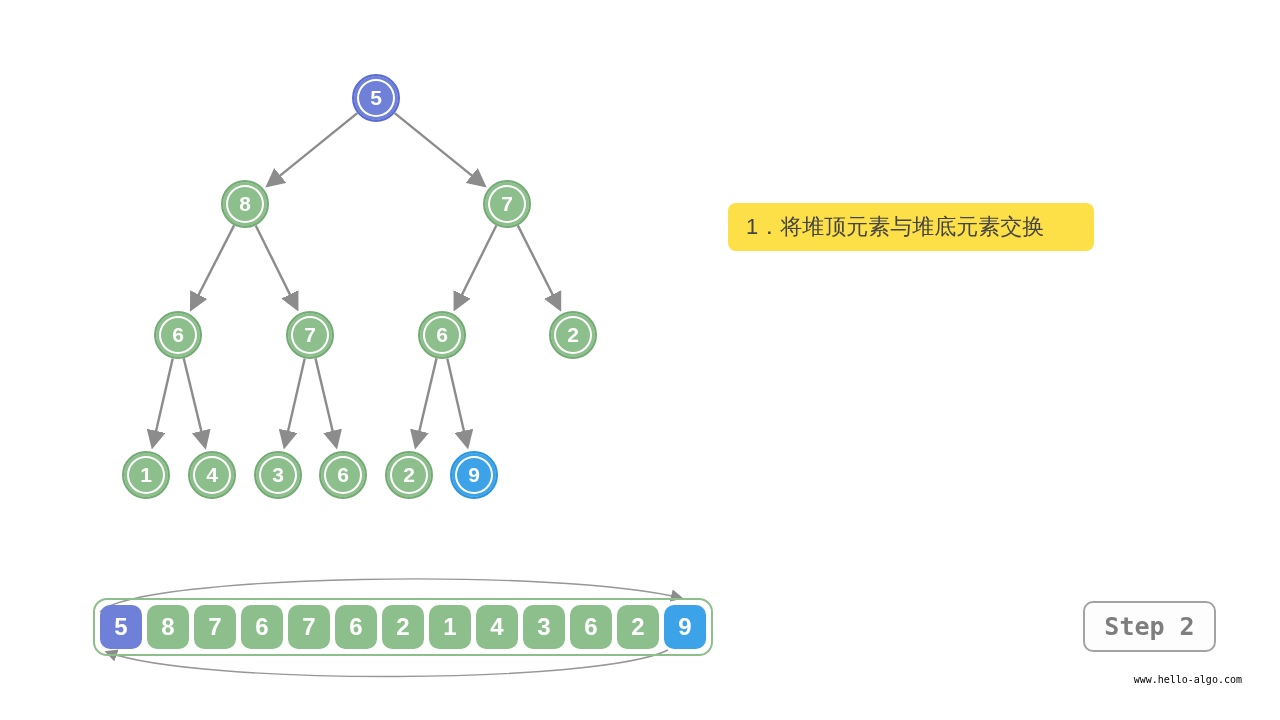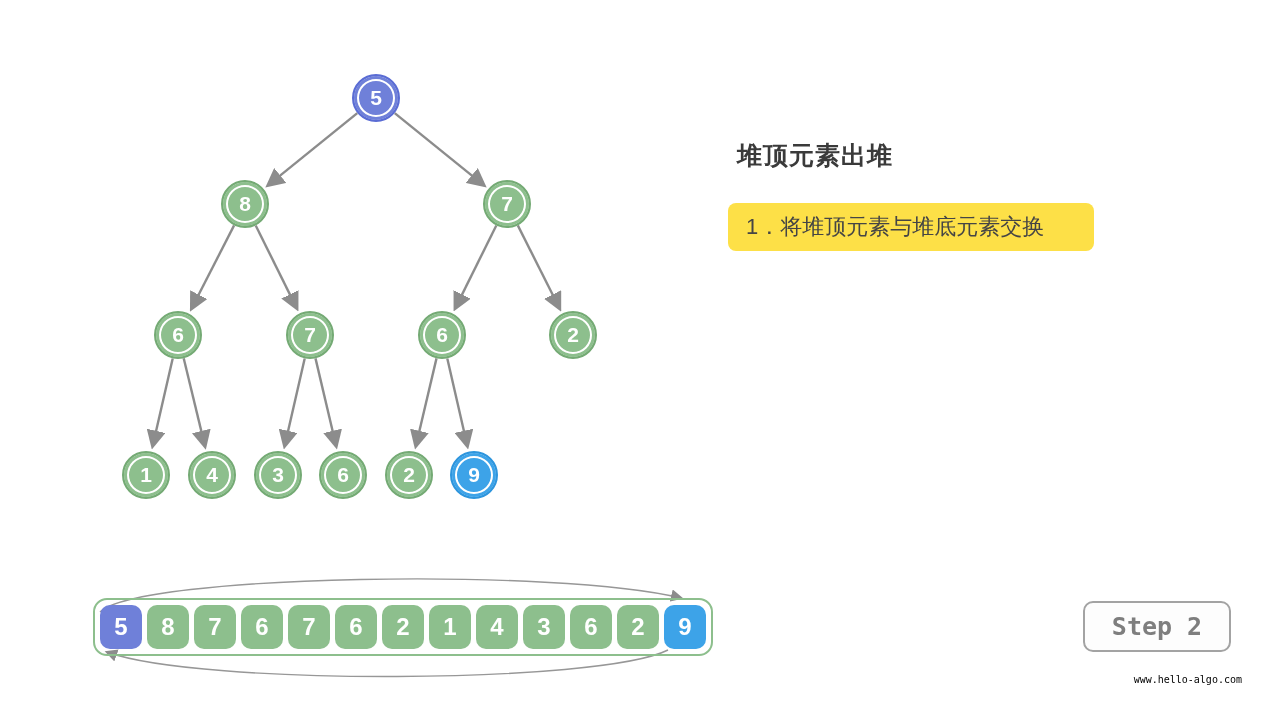--- a/index.html
+++ b/index.html
@@ -86,21 +86,21 @@
     font-size: 24px;
   }
   .cell.green  { background: #8dbf8d; }
   .cell.purple { background: #6f80d9; }
   .cell.blue   { background: #3da3e8; }
 
   
   .step-badge {
     position: absolute;
     left: 1083px; top: 601px;
-    width: 148px; height: 51px;
+    width: 133px; height: 51px;
     background: #fdfdfd;
     border: 2px solid #a3a3a3;
     border-radius: 10px;
     display: flex; align-items: center; justify-content: center;
     font-family: "DejaVu Sans Mono", "Liberation Mono", monospace;
     font-weight: bold;
     font-size: 25px;
     color: #7e7e7e;
   }
   .watermark {
@@ -174,21 +174,20 @@
   <div class="node green" style="left:319px; top:451px;">
       <span>6</span>
     </div>
   <div class="node green" style="left:385px; top:451px;">
       <span>2</span>
     </div>
   <div class="node blue" style="left:450px; top:451px;">
       <span>9</span>
     </div>
 
-  <div class="panel-title">堆顶元素出堆</div>
   <div class="step-note">1．将堆顶元素与堆底元素交换</div>
 
   <svg class="layer" style="left:80px; top:568px;" width="660" height="130" viewBox="0 0 660 130">
     <g fill="none" stroke="#979797" stroke-width="1.4">
       <path d="M 20 44 C 60 6, 480 0, 601 30" marker-end="url(#arrow-sm2)"></path>
       <path d="M 588 82 C 520 116, 120 118, 27 84" marker-end="url(#arrow-sm2)"></path>
     </g>
     <defs>
       <marker id="arrow-sm2" viewBox="0 0 10 10" refX="8" refY="5" markerWidth="9" markerHeight="9" orient="auto">
         <path d="M0,0 L10,5 L0,10 z" fill="#8c8c8c"></path>

